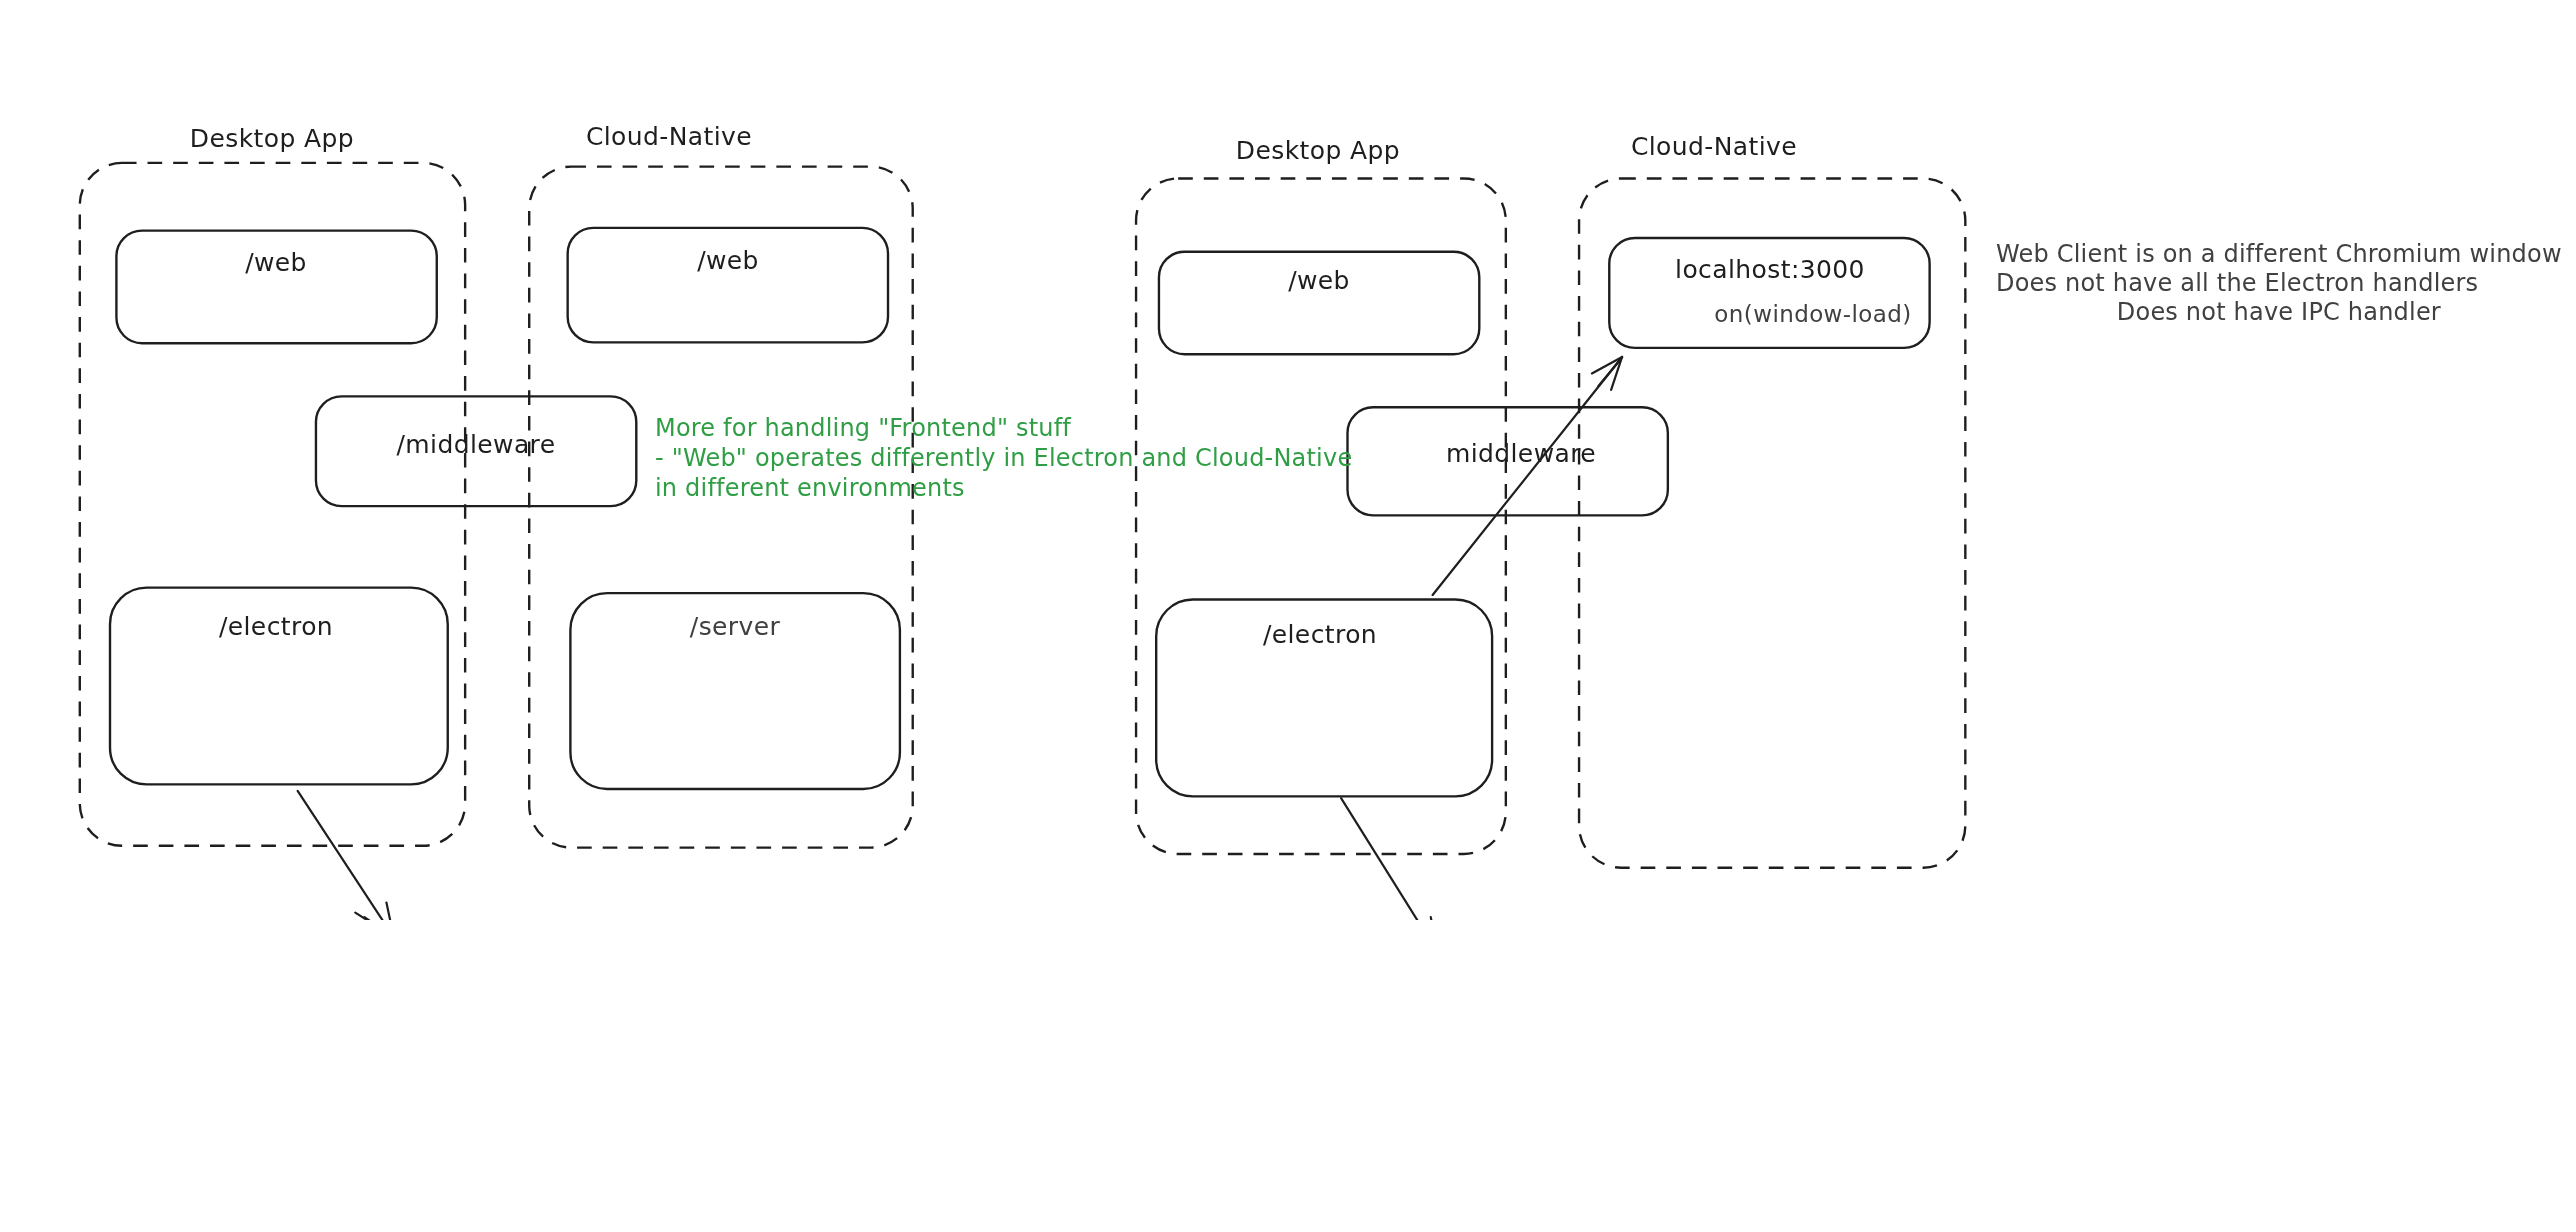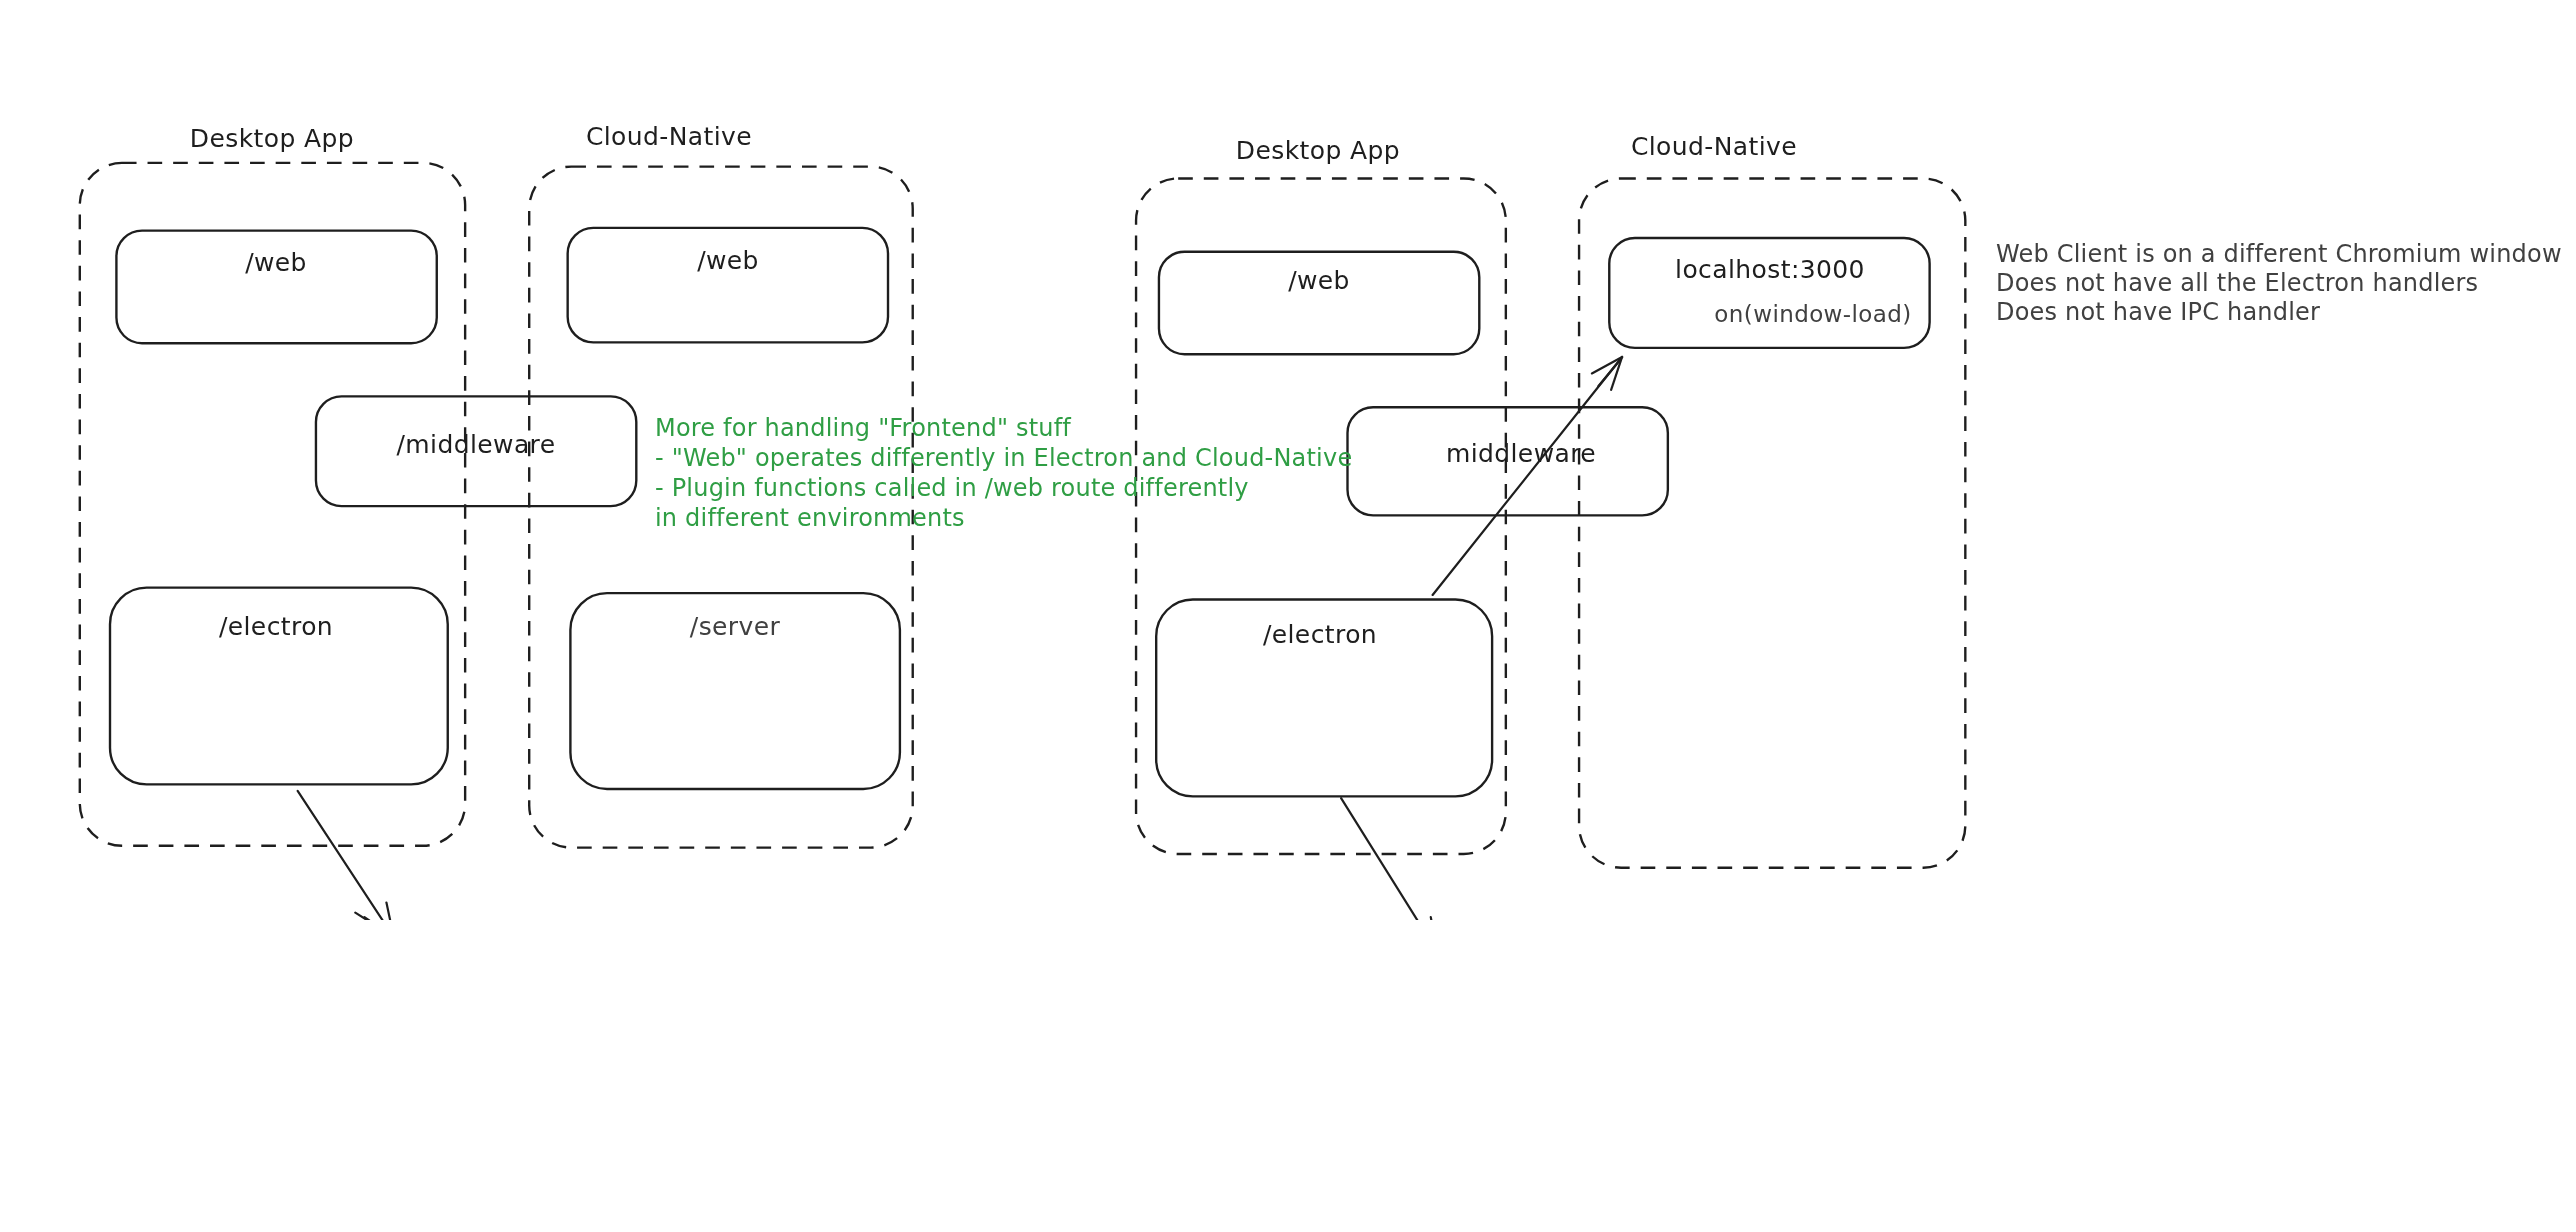--- a/index.html
+++ b/index.html
@@ -86,34 +86,33 @@
   <div class="lbl" style="left:276px; top:249px;">/web</div>
   <div class="lbl" style="left:728px; top:247px;">/web</div>
   <div class="lbl" style="left:476px; top:431px;">/middleware</div>
   <div class="lbl" style="left:276px; top:613px;">/electron</div>
   <div class="lbl red" style="left:735px; top:613px;">/server</div>
   <div class="lbl" style="left:509px; top:972px;">/plugins</div>
 
   <div class="note green" style="left:655px; top:413px;">
     <div>More for handling "Frontend" stuff</div>
     <div>- "Web" operates differently in Electron and Cloud-Native</div>
-    <div>- Plugin functions called in /web route differently</div>
     <div>in different environments</div>
   </div>
 
   <div class="lbl" style="left:1318px; top:137px;">Desktop App</div>
   <div class="lbl" style="left:1714px; top:133px;">Cloud-Native</div>
 
   <div class="lbl" style="left:1319px; top:267px;">/web</div>
   <div class="lbl" style="left:1770px; top:256px;">localhost:3000</div>
   <div class="lbl red" style="left:1813px; top:302px; font-size:23px;">on(window-load)</div>
   <div class="lbl" style="left:1521px; top:440px;">middleware</div>
   <div class="lbl" style="left:1320px; top:621px;">/electron</div>
   <div class="lbl" style="left:1535px; top:1024px;">Plugins</div>
 
   <div class="note red" style="left:1996px; top:240px;">
     <div style="height:29px;line-height:29px;">Web Client is on a different Chromium window</div>
     <div style="height:29px;line-height:29px;">Does not have all the Electron handlers</div>
-    <div style="height:29px;line-height:29px;">Does not have IPC handler</div>
+    <div style="height:29px;line-height:29px;text-align:center;">Does not have IPC handler</div>
   </div>
 
 </div>
 
 
 </body></html>

